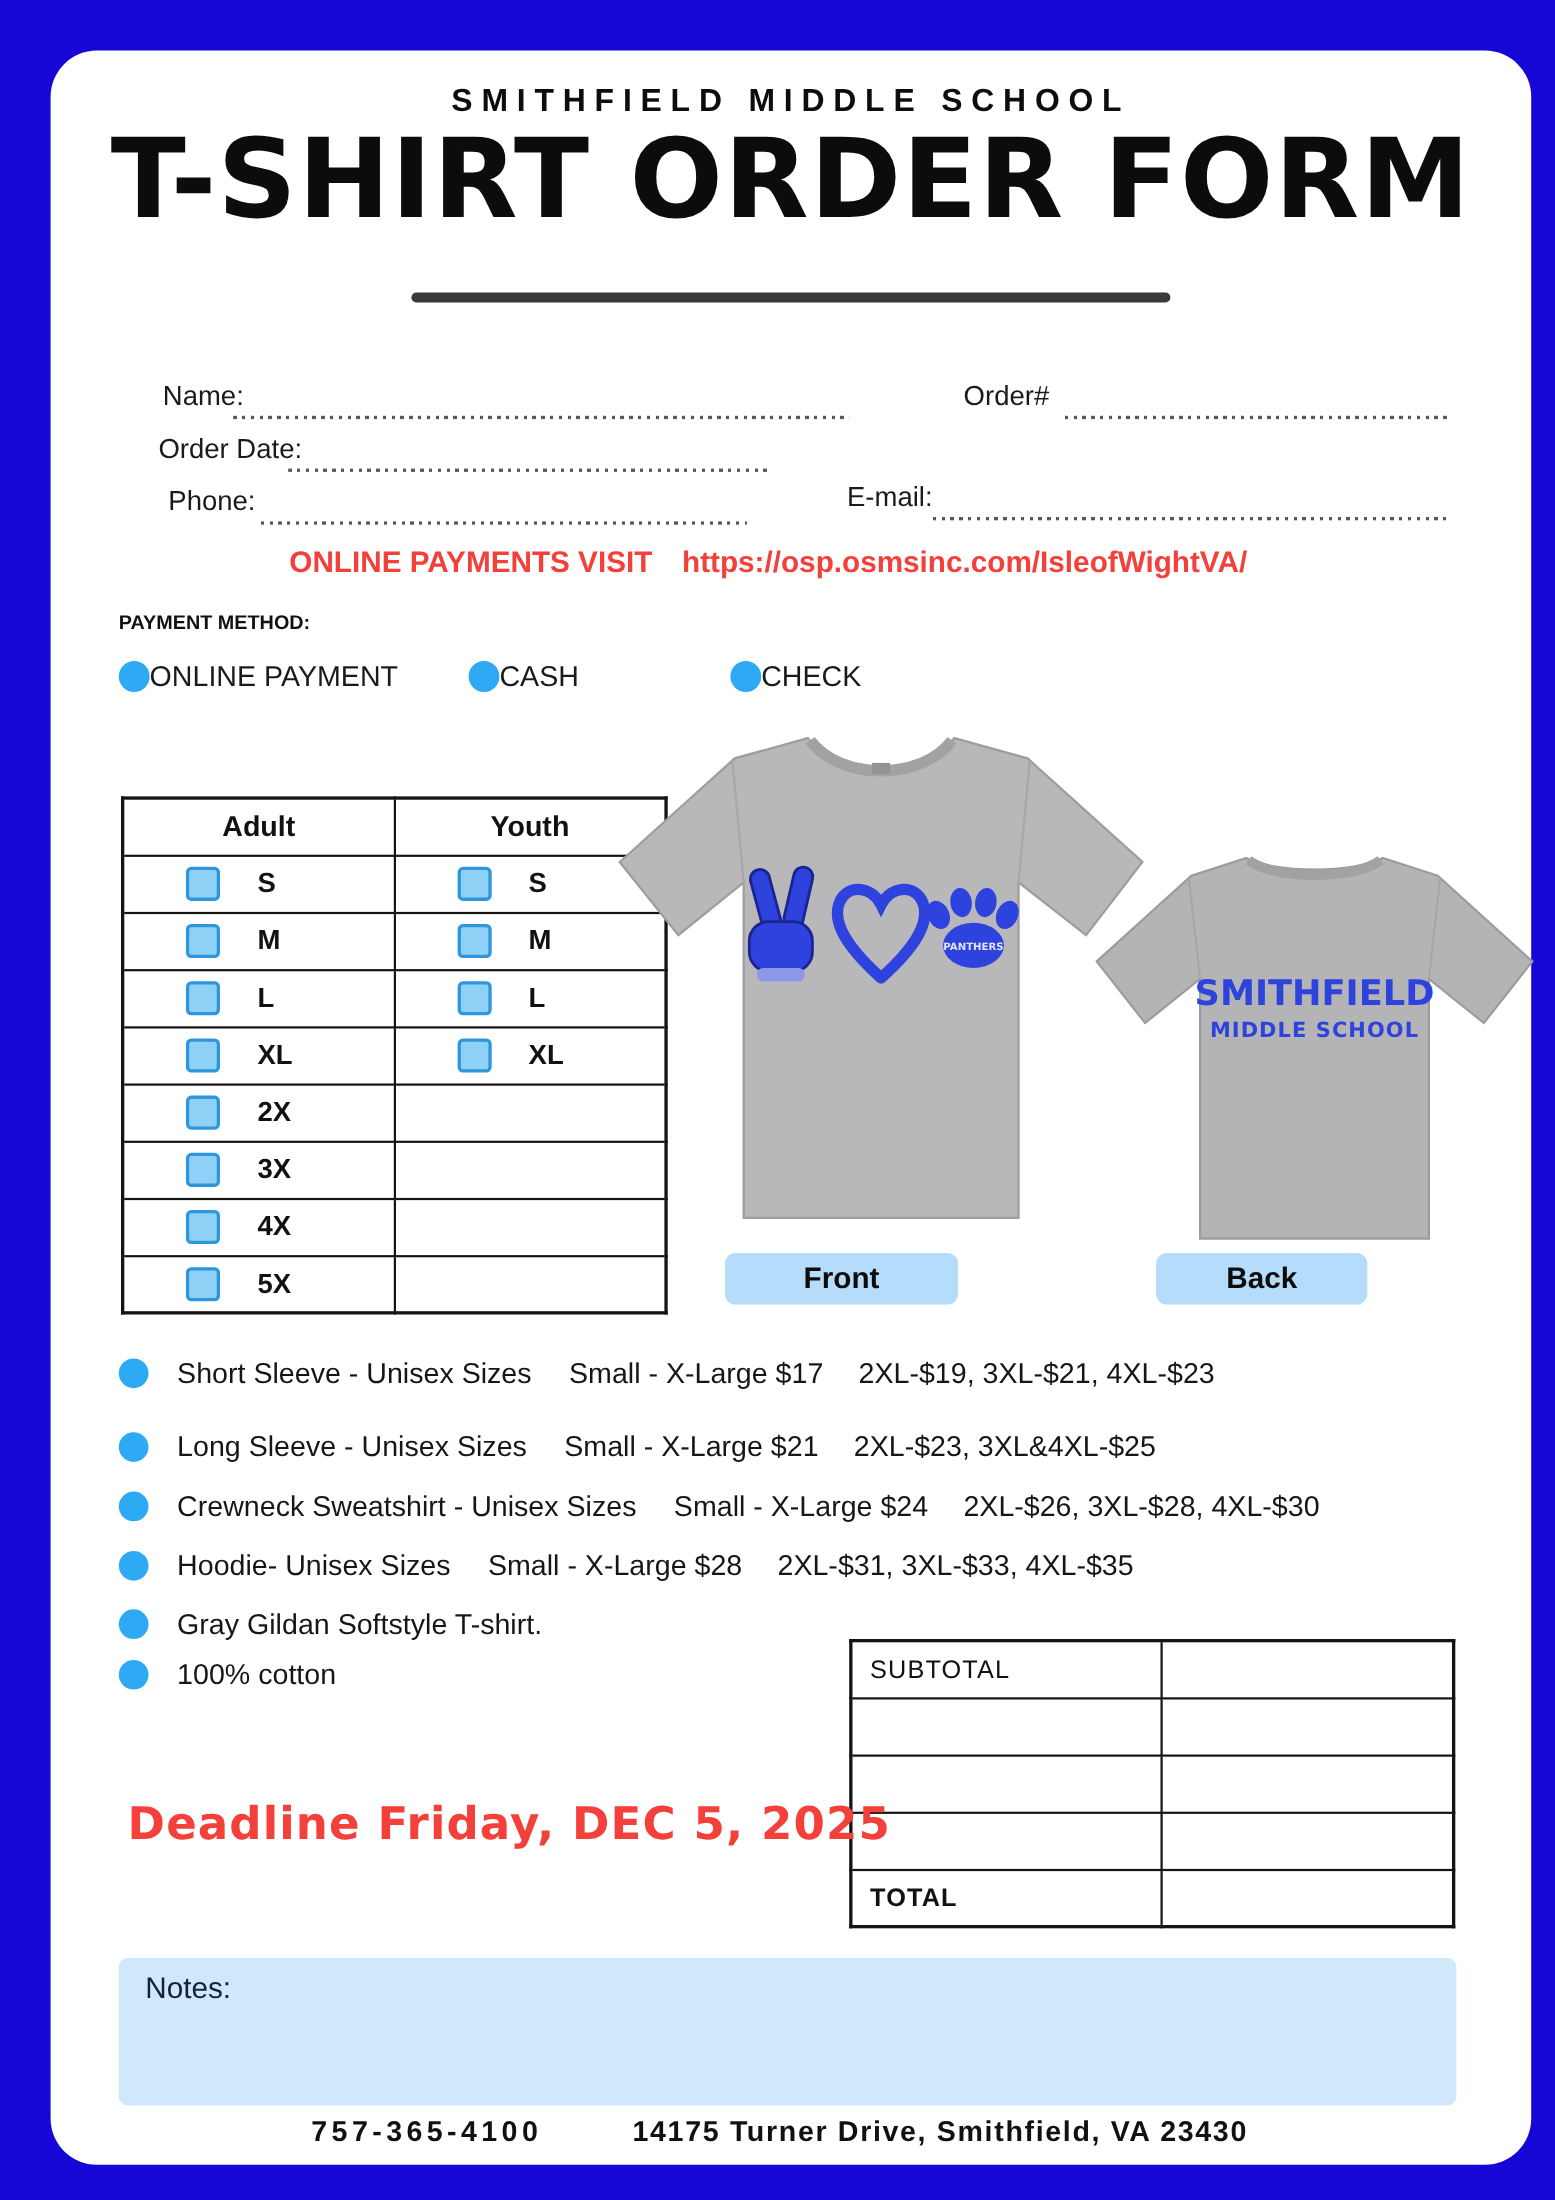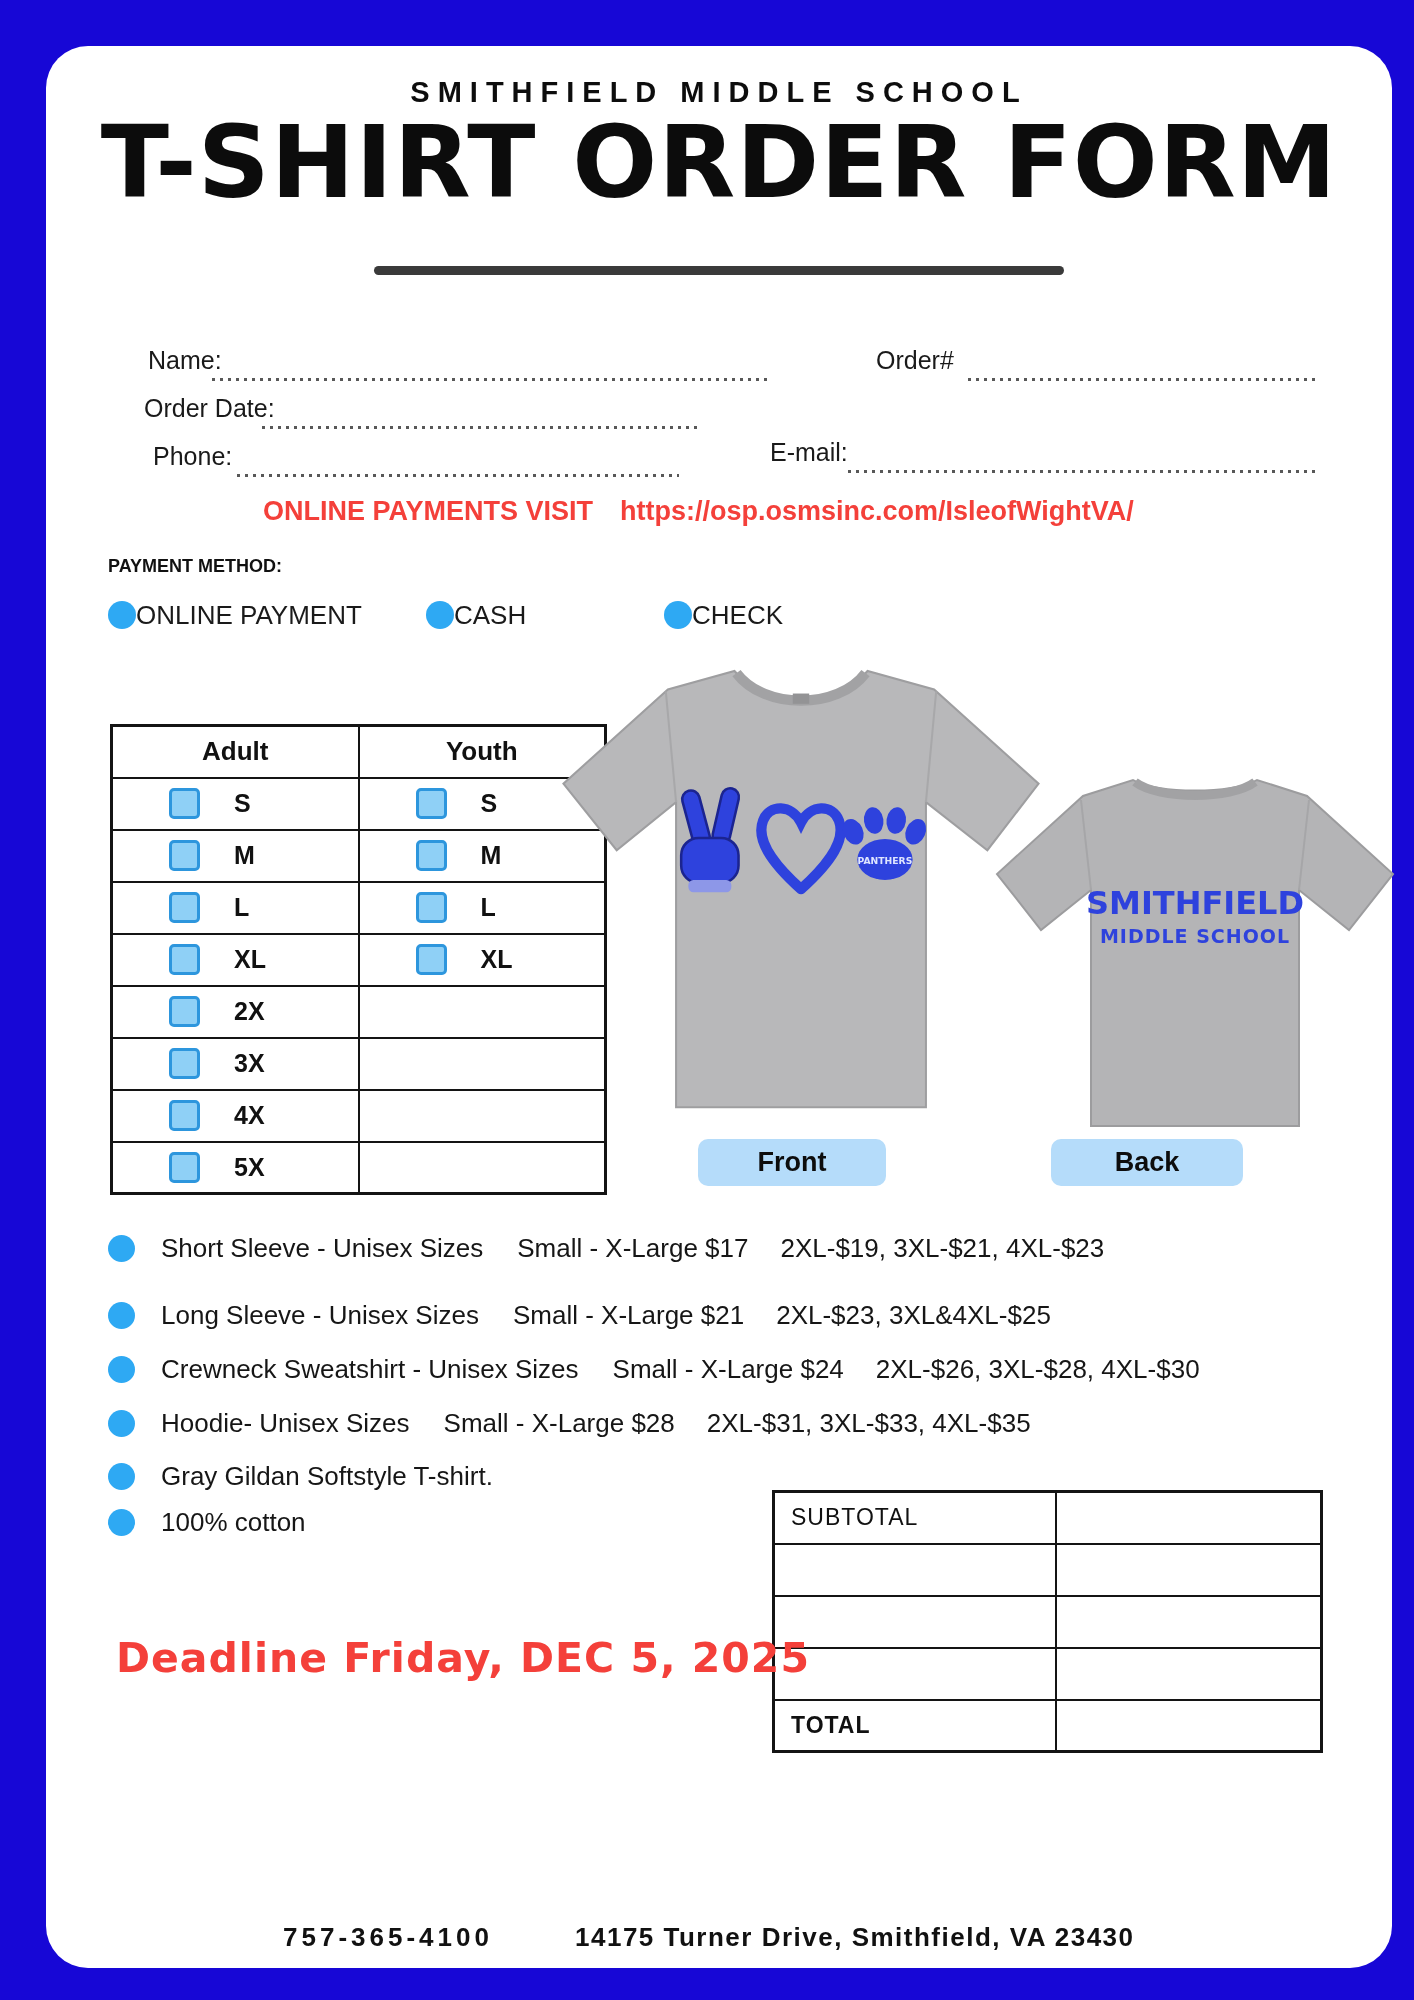--- a/index.html
+++ b/index.html
@@ -224,21 +224,21 @@
     <g fill="#2e42dd">
       <ellipse cx="332" cy="226" rx="27" ry="20"></ellipse>
       <ellipse cx="301" cy="199" rx="9.5" ry="13" transform="rotate(-24 301 199)"></ellipse>
       <ellipse cx="321" cy="188" rx="9.5" ry="13" transform="rotate(-8 321 188)"></ellipse>
       <ellipse cx="343" cy="188" rx="9.5" ry="13" transform="rotate(8 343 188)"></ellipse>
       <ellipse cx="362" cy="199" rx="9.5" ry="13" transform="rotate(24 362 199)"></ellipse>
     </g>
     <text x="332" y="230" text-anchor="middle" font-size="9" font-weight="bold" fill="#dfe5ff" font-family="DejaVu Sans,sans-serif">PANTHERS</text>
   </svg>
 
-  <div class="abs chip" style="left:698px;top:1139px;width:188px;height:47px">Front</div>
+  <div class="abs chip" style="left:659px;top:1139px;width:212px;height:47px">Front</div>
   <div class="abs chip" style="left:1051px;top:1139px;width:192px;height:47px">Back</div>
 
   <div class="abs price-row" style="left:108px;top:1233px">
     <span class="dot"></span>
     <span>Short Sleeve - Unisex Sizes</span>
     <span class="p-base">Small - X-Large $17</span>
     <span class="p-up">2XL-$19,  3XL-$21,  4XL-$23</span>
   </div>
   <div class="abs price-row" style="left:108px;top:1300px">
     <span class="dot"></span>
@@ -287,16 +287,19 @@
     </tr>
     <tr>
       <td class="tt-label tt-total">TOTAL</td>
       <td class="tt-value"></td>
     </tr>
   </tbody>
     </table>
 
   <div class="abs deadline">Deadline  Friday, DEC 5, 2025</div>
 
+  <div class="abs notes-box">
+    <div class="notes-label">Notes:</div>
+  </div>
 
   <div class="abs footer-phone">757-365-4100</div>
   <div class="abs footer-address">14175 Turner Drive, Smithfield, VA 23430</div>
 </div>
 
 </body></html>

